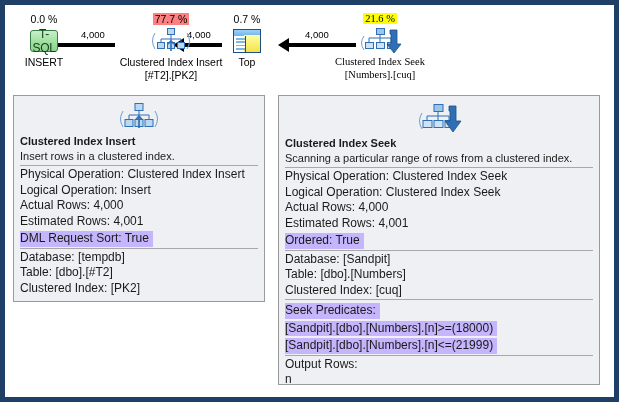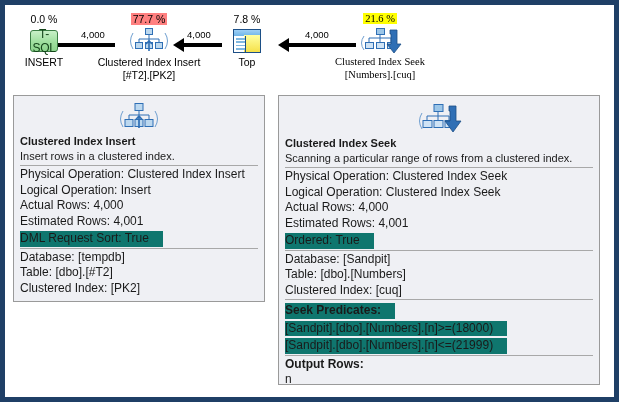--- a/index.html
+++ b/index.html
@@ -171,25 +171,25 @@
     font-size: 0;
   }
   .tip-row {
     font-size: 12px;
     color: #1a1a1a;
     line-height: 15.5px;
     white-space: nowrap;
   }
   .tip-row .k { }
   .tip-row .v { }
-  .tip-row.bold { font-weight: bold; }
+  .tip-row.bold { font-weight: normal; }
   .hl-block {
-    background: #0f766e;
+    background: #c4b5fd;
     display: inline-block;
-    padding-right: 14px;
+    padding-right: 4px;
   }
   .rowline { line-height: 15.5px; }
 </style>
 </head>
 <body>
 
 <div id="screenshot">
   <div id="canvas">
 
     <div class="plan">
@@ -208,21 +208,21 @@
           <span>0.0 %</span>
         </div>
         <div class="icon-wrap">
           <div class="icon-tsql">
             <span>T-SQL</span>
           </div>
         </div>
         <div class="node-label">INSERT</div>
       </div>
 
-      <div class="node" style="left:59px; top:8px; width:170px;text-align:center;">
+      <div class="node" style="left:81px; top:8px; width:170px;text-align:center;">
         <div class="cost">
           <span class="hl-red">77.7 %</span>
         </div>
         <div class="icon-wrap">
           <svg class="icon-svg" width="44" height="28" viewBox="0 0 44 28">
             <g stroke="#2f6fb5" fill="none" stroke-width="1">
               <path d="M6 6 Q1 14 6 22" stroke="#6f9fd0"></path>
               <path d="M38 6 Q43 14 38 22" stroke="#6f9fd0"></path>
               <path d="M22 7 L22 12 M12 12 L32 12 M12 12 L12 16 M32 12 L32 16 M22 12 L22 15"></path>
             </g>
@@ -232,21 +232,21 @@
             <rect x="18.5" y="15.5" width="7" height="6" fill="#bcd8ef" stroke="#2f6fb5"></rect>
             <path d="M22 24 L22 14 M19 17 L22 14 L25 17" stroke="#2f6fb5" fill="none" stroke-width="1.6"></path>
           </svg>
         </div>
         <div class="node-label">Clustered Index Insert</div>
         <div class="node-label">[#T2].[PK2]</div>
       </div>
 
       <div class="node" style="left:202px; top:8px; width:80px;">
         <div class="cost">
-          <span>7.8 %</span>
+          <span>0.7 %</span>
         </div>
         <div class="icon-wrap">
           <div class="icon-top">
             <div class="band-top"></div>
             <div class="band-right"></div>
             <div class="rows"></div>
             <div class="colsep"></div>
           </div>
         </div>
         <div class="node-label">Top</div>

